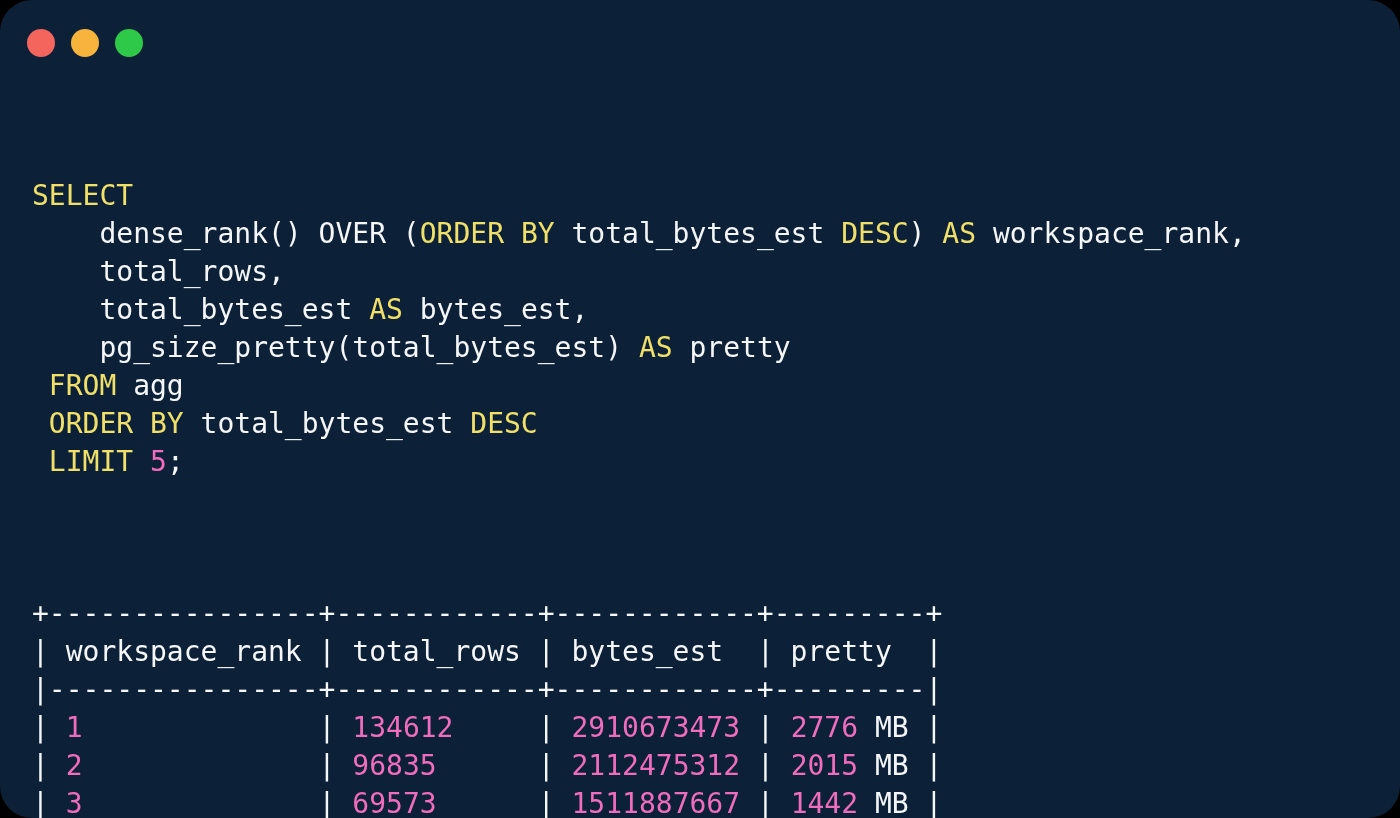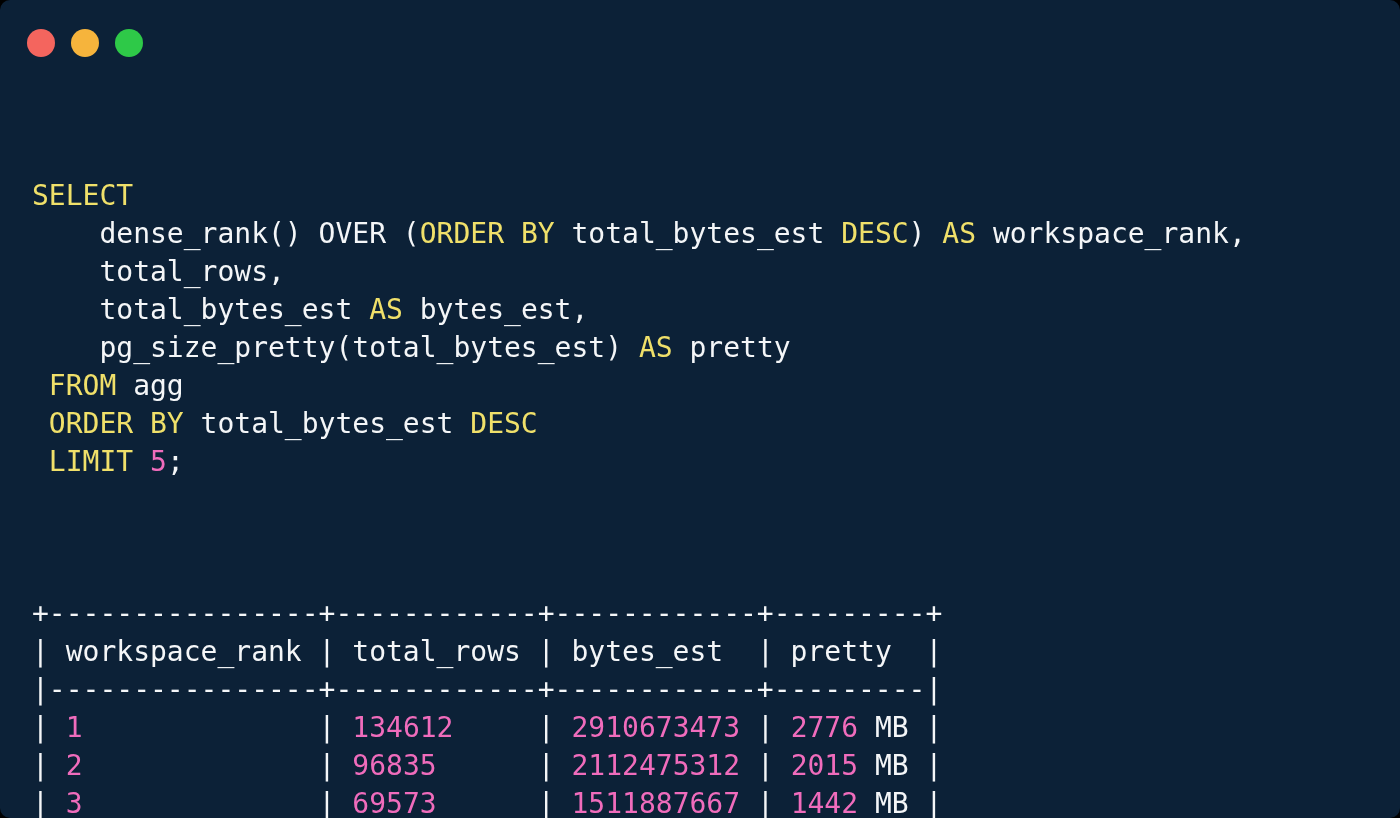--- a/index.html
+++ b/index.html
@@ -10,21 +10,21 @@
     --plain:#f4f6f8;
     --traffic-red:#f4655e;
     --traffic-yellow:#f6b43c;
     --traffic-green:#2ec948;
   }
   html,body{margin:0;padding:0;background:var(--page-bg);}
   body{width:1400px;height:818px;position:relative;overflow:hidden;}
   .window{
     position:absolute;inset:0;
     background:var(--window-bg);
-    border-radius:10px;
+    border-radius:32px;
     overflow:hidden;
   }
   .traffic-lights{
     position:absolute;top:29px;left:27px;
     display:flex;gap:16px;
   }
   .dot{width:28px;height:28px;border-radius:50%;}
   .dot-red{background:var(--traffic-red);}
   .dot-yellow{background:var(--traffic-yellow);}
   .dot-green{background:var(--traffic-green);}

